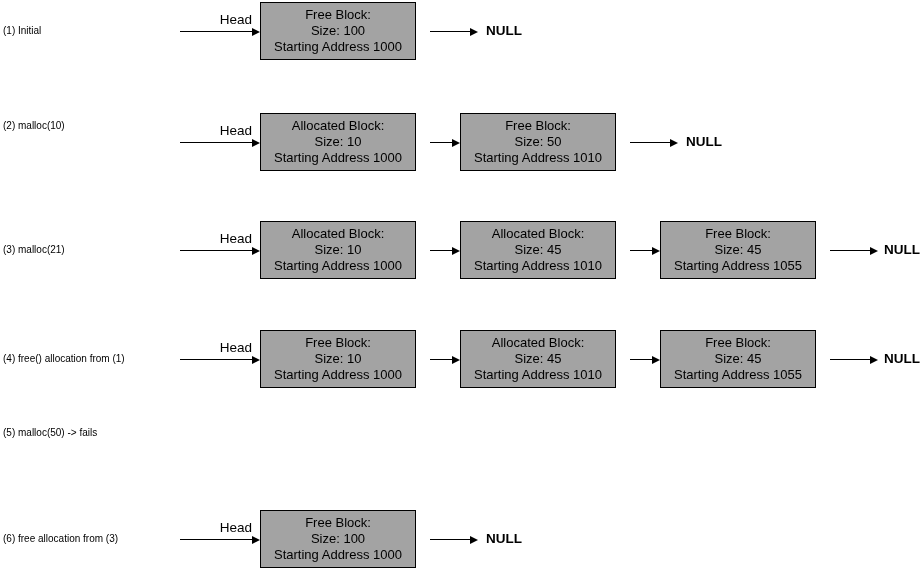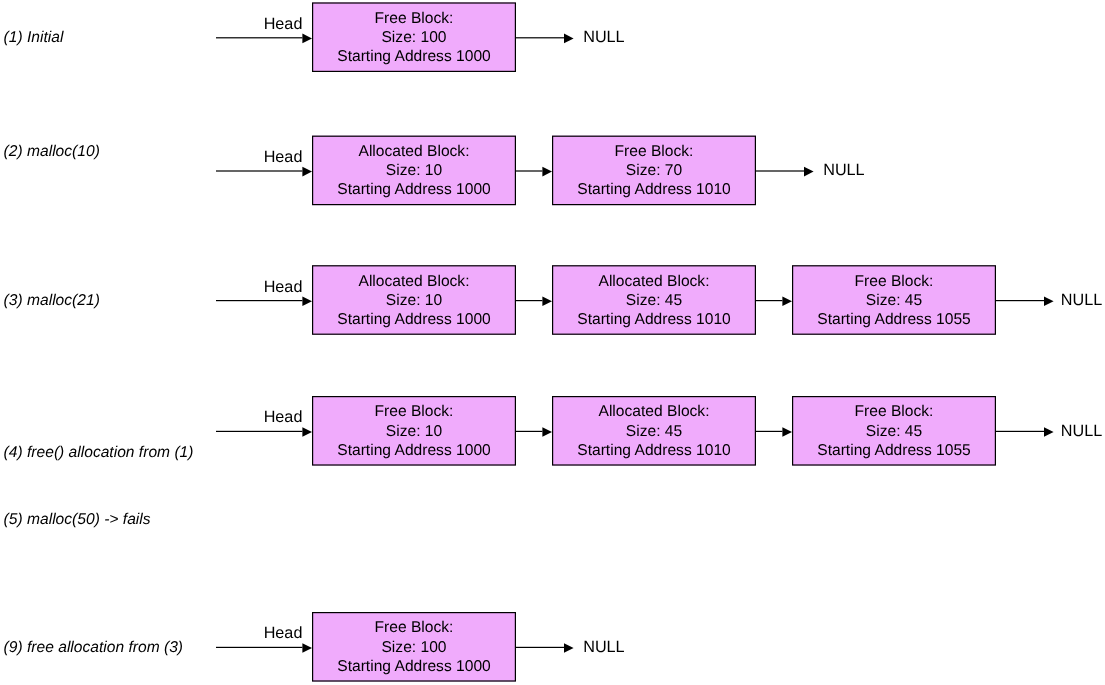--- a/index.html
+++ b/index.html
@@ -8,32 +8,31 @@
     width: 921px;
     height: 571px;
     background: #ffffff;
     font-family: "Liberation Sans", sans-serif;
     color: #000000;
     overflow: hidden;
   }
   .row-label {
     position: absolute;
     left: 3px;
-    font-size: 13px;
+    font-size: 10px;
     line-height: 16px;
     white-space: nowrap;
-    font-style: italic;
   }
   .node {
     position: absolute;
     box-sizing: border-box;
-    width: 170px;
+    width: 156px;
     height: 58px;
     border: 1.4px solid #000000;
-    background: #f0abfc;
+    background: #a3a3a3;
     display: flex;
     flex-direction: column;
     align-items: center;
     justify-content: center;
     text-align: center;
     font-size: 13px;
     line-height: 16px;
     white-space: nowrap;
   }
   .arrow {
@@ -57,20 +56,21 @@
     width: 72px;
     text-align: right;
     font-size: 13.5px;
     line-height: 16px;
   }
   .null-label {
     position: absolute;
     font-size: 13.5px;
     line-height: 16px;
     white-space: nowrap;
+    font-weight: bold;
   }
 </style>
 </head>
 <body>
 
 <div class="canvas">
 
   <div>
     <div class="row-label" style="top:23px">(1) Initial</div>
     <div class="head-label" style="left:180px; top:12px">Head</div>
@@ -89,21 +89,21 @@
     <div class="head-label" style="left:180px; top:123px">Head</div>
     <div class="arrow" style="left:180px; top:142px; width:72px"></div>
     <div class="node" style="left:260px; top:113px">
       <span>Allocated Block:</span>
       <span>Size: 10</span>
       <span>Starting Address 1000</span>
     </div>
     <div class="arrow" style="left:430px; top:142px; width:22px"></div>
     <div class="node" style="left:460px; top:113px">
       <span>Free Block:</span>
-      <span>Size: 70</span>
+      <span>Size: 50</span>
       <span>Starting Address 1010</span>
     </div>
     <div class="arrow" style="left:630px; top:142px; width:40px"></div>
     <div class="null-label" style="left:686px; top:134px">NULL</div>
   </div>
 
   <div>
     <div class="row-label" style="top:242px">(3) malloc(21)</div>
     <div class="head-label" style="left:180px; top:231px">Head</div>
     <div class="arrow" style="left:180px; top:250px; width:72px"></div>
@@ -122,21 +122,21 @@
     <div class="node" style="left:660px; top:221px">
       <span>Free Block:</span>
       <span>Size: 45</span>
       <span>Starting Address 1055</span>
     </div>
     <div class="arrow" style="left:830px; top:250px; width:40px"></div>
     <div class="null-label" style="left:884px; top:242px">NULL</div>
   </div>
 
   <div>
-    <div class="row-label" style="top:369px">(4) free() allocation from (1)</div>
+    <div class="row-label" style="top:351px">(4) free() allocation from (1)</div>
     <div class="head-label" style="left:180px; top:340px">Head</div>
     <div class="arrow" style="left:180px; top:359px; width:72px"></div>
     <div class="node" style="left:260px; top:330px">
       <span>Free Block:</span>
       <span>Size: 10</span>
       <span>Starting Address 1000</span>
     </div>
     <div class="arrow" style="left:430px; top:359px; width:22px"></div>
     <div class="node" style="left:460px; top:330px">
       <span>Allocated Block:</span>
@@ -151,21 +151,21 @@
     </div>
     <div class="arrow" style="left:830px; top:359px; width:40px"></div>
     <div class="null-label" style="left:884px; top:351px">NULL</div>
   </div>
 
   <div>
     <div class="row-label" style="top:425px">(5) malloc(50) -&gt; fails</div>
   </div>
 
   <div>
-    <div class="row-label" style="top:531px">(9) free allocation from (3)</div>
+    <div class="row-label" style="top:531px">(6) free allocation from (3)</div>
     <div class="head-label" style="left:180px; top:520px">Head</div>
     <div class="arrow" style="left:180px; top:539px; width:72px"></div>
     <div class="node" style="left:260px; top:510px">
       <span>Free Block:</span>
       <span>Size: 100</span>
       <span>Starting Address 1000</span>
     </div>
     <div class="arrow" style="left:430px; top:539px; width:40px"></div>
     <div class="null-label" style="left:486px; top:531px">NULL</div>
   </div>

